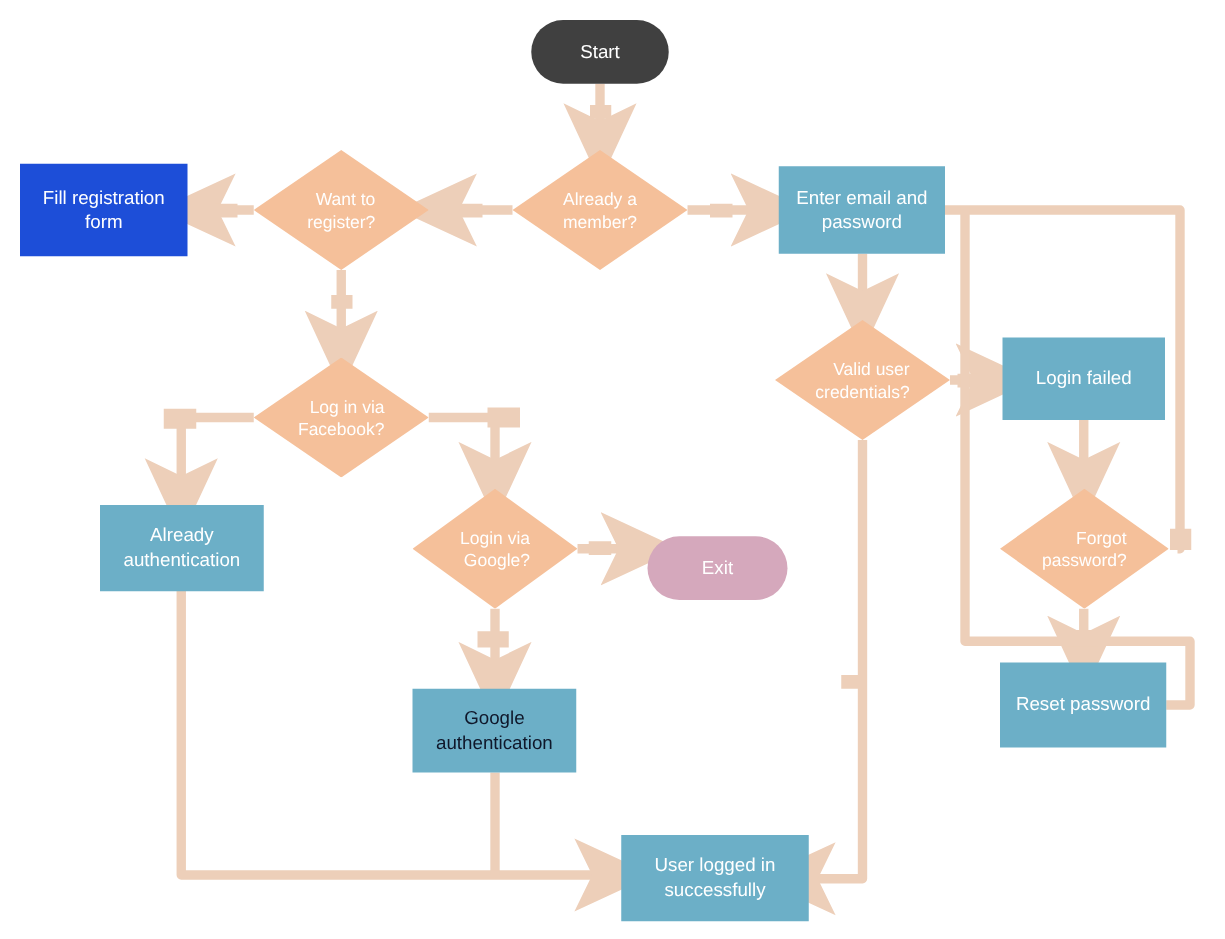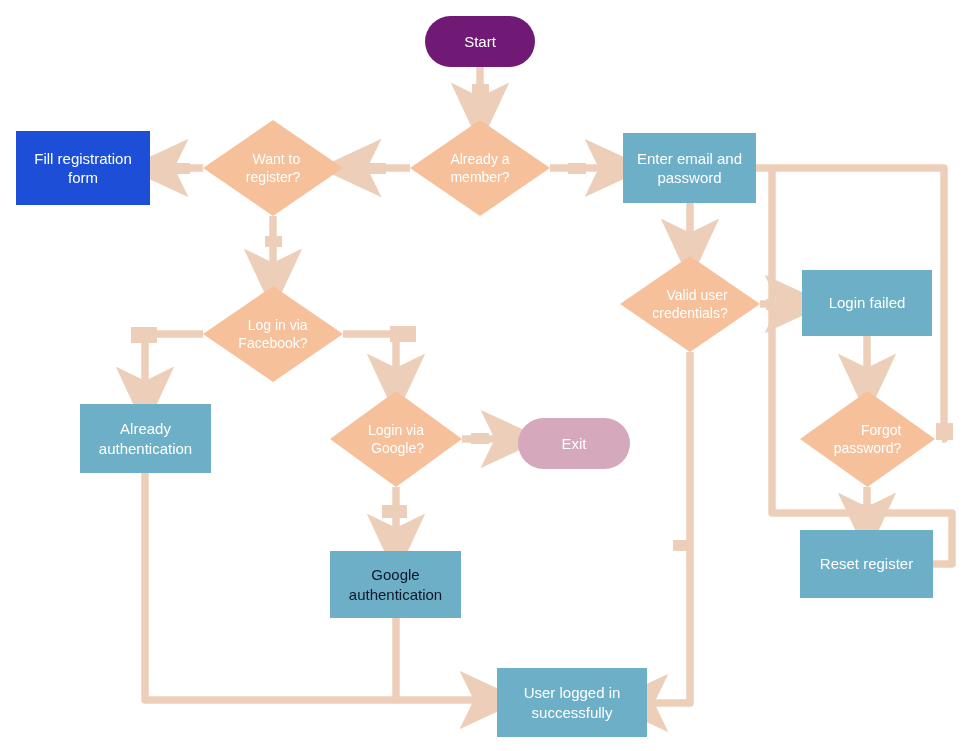--- a/index.html
+++ b/index.html
@@ -120,21 +120,21 @@
 
       <path d="M396,487 L396,545" marker-end="url(#ah)"></path>
       <rect x="382" y="505" width="25" height="13" fill="#EDCFB9" stroke="none"></rect>
 
       <path d="M145,404 L145,700 L491,700" marker-end="url(#ah)"></path>
 
       <path d="M396,618 L396,700"></path>
     </g>
   </svg>
 
-  <div class="node n-terminator" style="left: 425px; top: 16px; width: 110px; height: 51px; background: #701a75; color: rgb(255, 255, 255);">
+  <div class="node n-terminator" style="left: 425px; top: 16px; width: 110px; height: 51px; background: #404040; color: rgb(255, 255, 255);">
     <span class="lbl">Start</span>
   </div>
 
   <div class="node n-decision" style="left: 410px; top: 120px; width: 140px; height: 96px; background: rgb(245, 192, 154); color: rgb(255, 255, 255);">
     <span class="lbl">Already a
 member?</span>
   </div>
 
   <div class="node n-decision" style="left: 203px; top: 120px; width: 140px; height: 96px; background: rgb(245, 192, 154); color: rgb(255, 255, 255);">
     <span class="lbl">Want to
@@ -159,39 +159,39 @@
   <div class="node n-process" style="left: 802px; top: 270px; width: 130px; height: 66px; background: rgb(108, 175, 199); color: rgb(255, 255, 255);">
     <span class="lbl">Login failed</span>
   </div>
 
   <div class="node n-decision" style="left: 800px; top: 391px; width: 135px; height: 96px; background: rgb(245, 192, 154); color: rgb(255, 255, 255);">
     <span class="lbl">Forgot
 password?</span>
   </div>
 
   <div class="node n-process" style="left: 800px; top: 530px; width: 133px; height: 68px; background: rgb(108, 175, 199); color: rgb(255, 255, 255);">
-    <span class="lbl">Reset register</span>
+    <span class="lbl">Reset password</span>
   </div>
 
   <div class="node n-decision" style="left: 203px; top: 286px; width: 140px; height: 96px; background: rgb(245, 192, 154); color: rgb(255, 255, 255);">
     <span class="lbl">Log in via
 Facebook?</span>
   </div>
 
   <div class="node n-process" style="left: 80px; top: 404px; width: 131px; height: 69px; background: rgb(108, 175, 199); color: rgb(255, 255, 255);">
     <span class="lbl">Already
 authentication</span>
   </div>
 
   <div class="node n-decision" style="left: 330px; top: 391px; width: 132px; height: 96px; background: rgb(245, 192, 154); color: rgb(255, 255, 255);">
     <span class="lbl">Login via
 Google?</span>
   </div>
 
-  <div class="node n-terminator" style="left: 518px; top: 418px; width: 112px; height: 51px; background: rgb(213, 168, 188); color: rgb(255, 255, 255);">
+  <div class="node n-terminator" style="left: 518px; top: 429px; width: 112px; height: 51px; background: rgb(213, 168, 188); color: rgb(255, 255, 255);">
     <span class="lbl">Exit</span>
   </div>
 
   <div class="node n-process" style="left: 330px; top: 551px; width: 131px; height: 67px; background: rgb(108, 175, 199); color: #0f172a;">
     <span class="lbl">Google
 authentication</span>
   </div>
 
   <div class="node n-process" style="left: 497px; top: 668px; width: 150px; height: 69px; background: rgb(108, 175, 199); color: rgb(255, 255, 255);">
     <span class="lbl">User logged in

